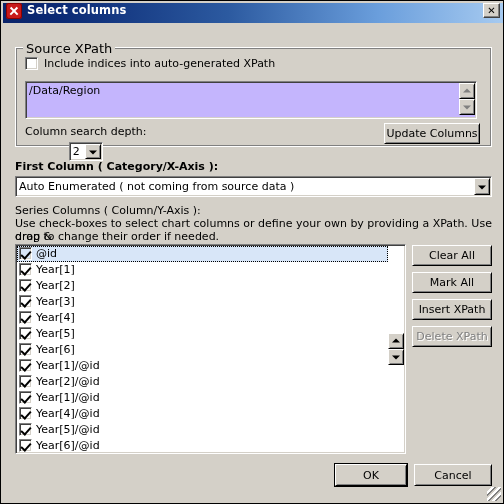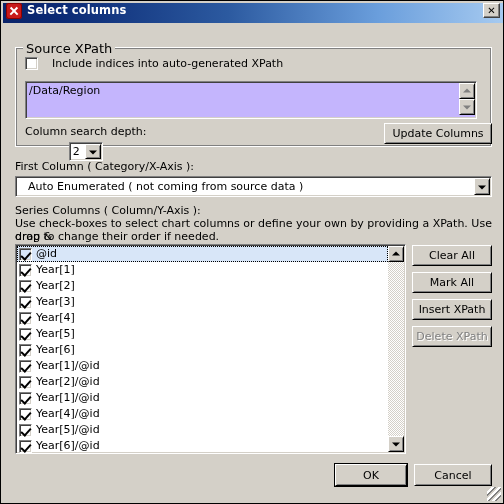--- a/index.html
+++ b/index.html
@@ -149,21 +149,21 @@
     border-width: 0 2px 2px 0;
     transform: rotate(42deg);
   }
   .cbx.sel { background: #d8e6f8; }
 
   #include-indices-row {
     position: absolute;
     left: 24px; top: 56px;
     display: flex;
     align-items: center;
-    gap: 14px;
+    gap: 6px;
   }
 
   
   #xpath-box {
     position: absolute;
     left: 24px; top: 80px;
     width: 452px; height: 38px;
     background: #c4b5fd;
     display: flex;
     box-sizing: border-box;
@@ -245,56 +245,57 @@
     transform: translate(-50%,-40%);
     width: 0; height: 0;
     border-left: 4px solid transparent;
     border-right: 4px solid transparent;
     border-top: 4px solid #000000;
   }
 
   #update-columns-btn {
     position: absolute;
     left: 383px; top: 122px;
-    width: 108px; height: 21px;
-  }
-
-  
-  #first-col-label { position: absolute; left: 14px; top: 159px; }
+    width: 96px; height: 21px;
+  }
+
+  
+  #first-col-label { position: absolute; left: 14px; top: 159px; font-weight: bold; }
   #first-col-combo {
     position: absolute;
     left: 14px; top: 175px;
     width: 477px; height: 21px;
     background: #ffffff;
     display: flex;
     align-items: center;
     box-sizing: border-box;
   }
   #first-col-value {
     flex: 1 1 auto;
-    padding-left: 12px;
+    padding-left: 3px;
     font-size: 11px;
     white-space: nowrap;
     overflow: hidden;
   }
   #first-col-combo .combo-btn { width: 16px; height: 17px; }
 
   
   #series-label   { position: absolute; left: 14px; top: 203px; }
   #series-help-1  { position: absolute; left: 14px; top: 216px; }
   #series-help-2  { position: absolute; left: 14px; top: 229px; }
 
   
   #list-box {
     position: absolute;
     left: 14px; top: 243px;
     width: 391px; height: 210px;
     background: #ffffff;
     display: flex;
     box-sizing: border-box;
+    align-items: center;
   }
   #list-items {
     flex: 1 1 auto;
     overflow: hidden;
     padding: 1px 0 0 1px;
   }
   .list-row {
     height: 16px;
     display: flex;
     align-items: center;

